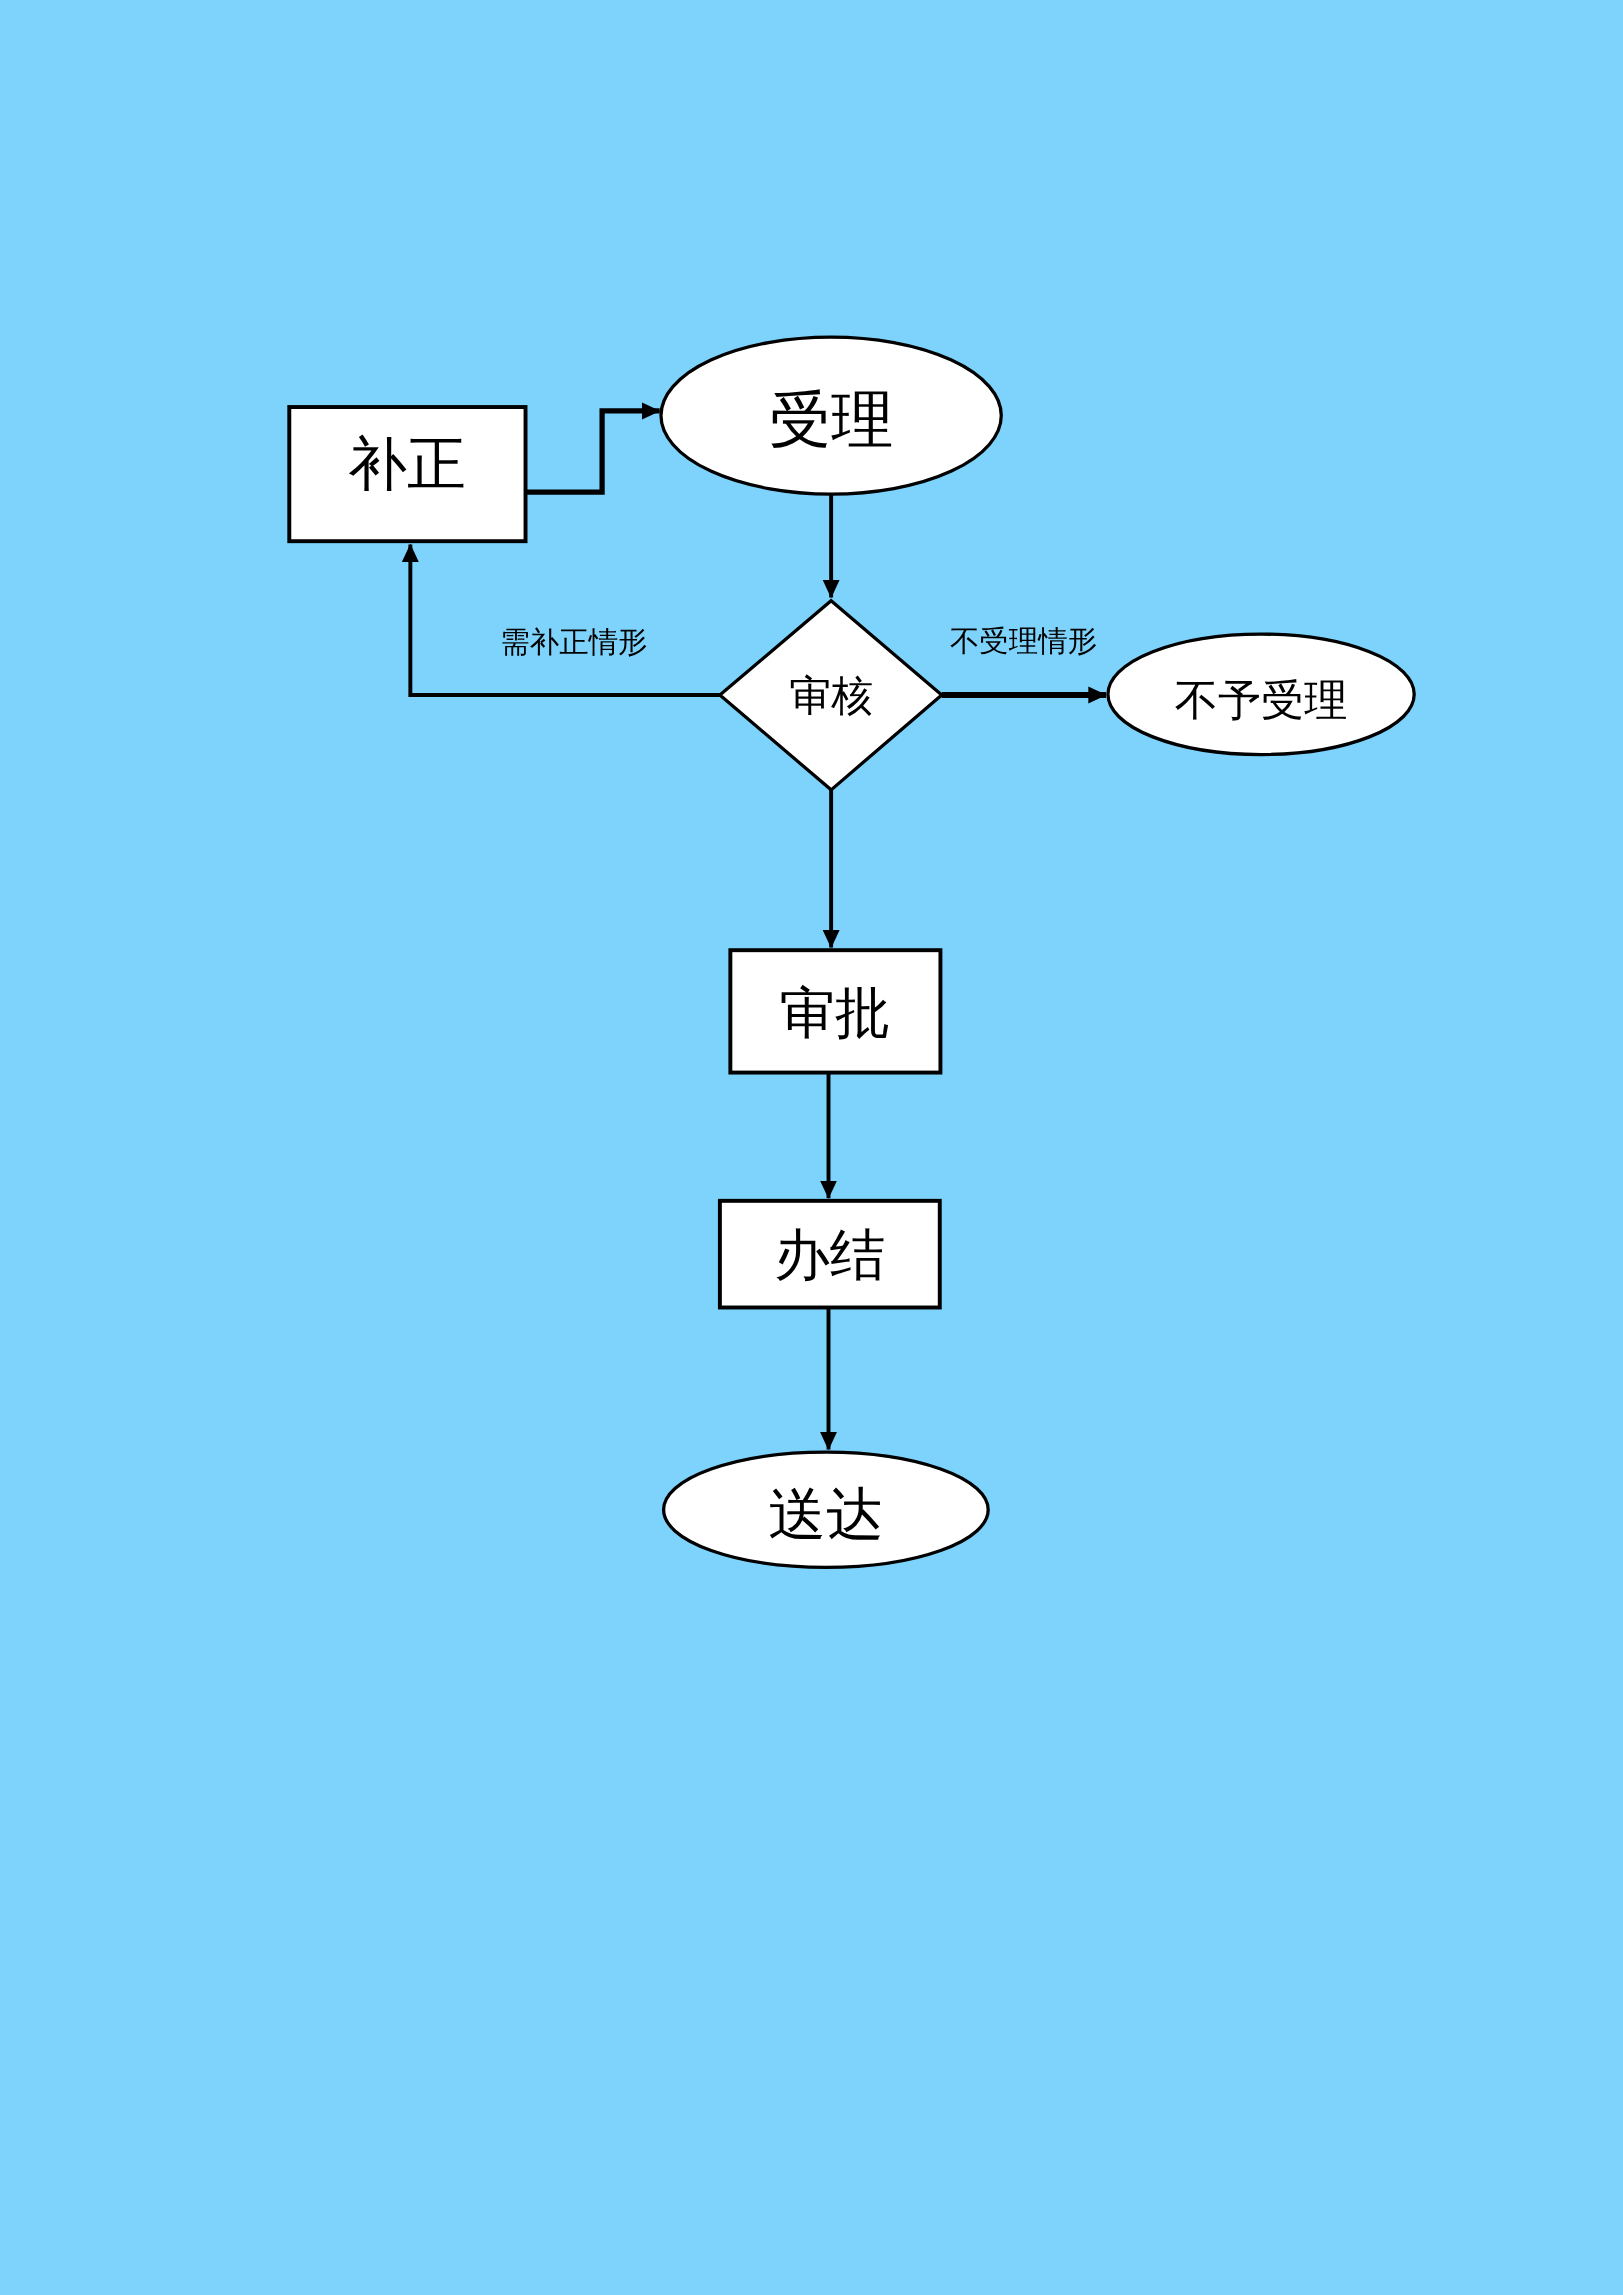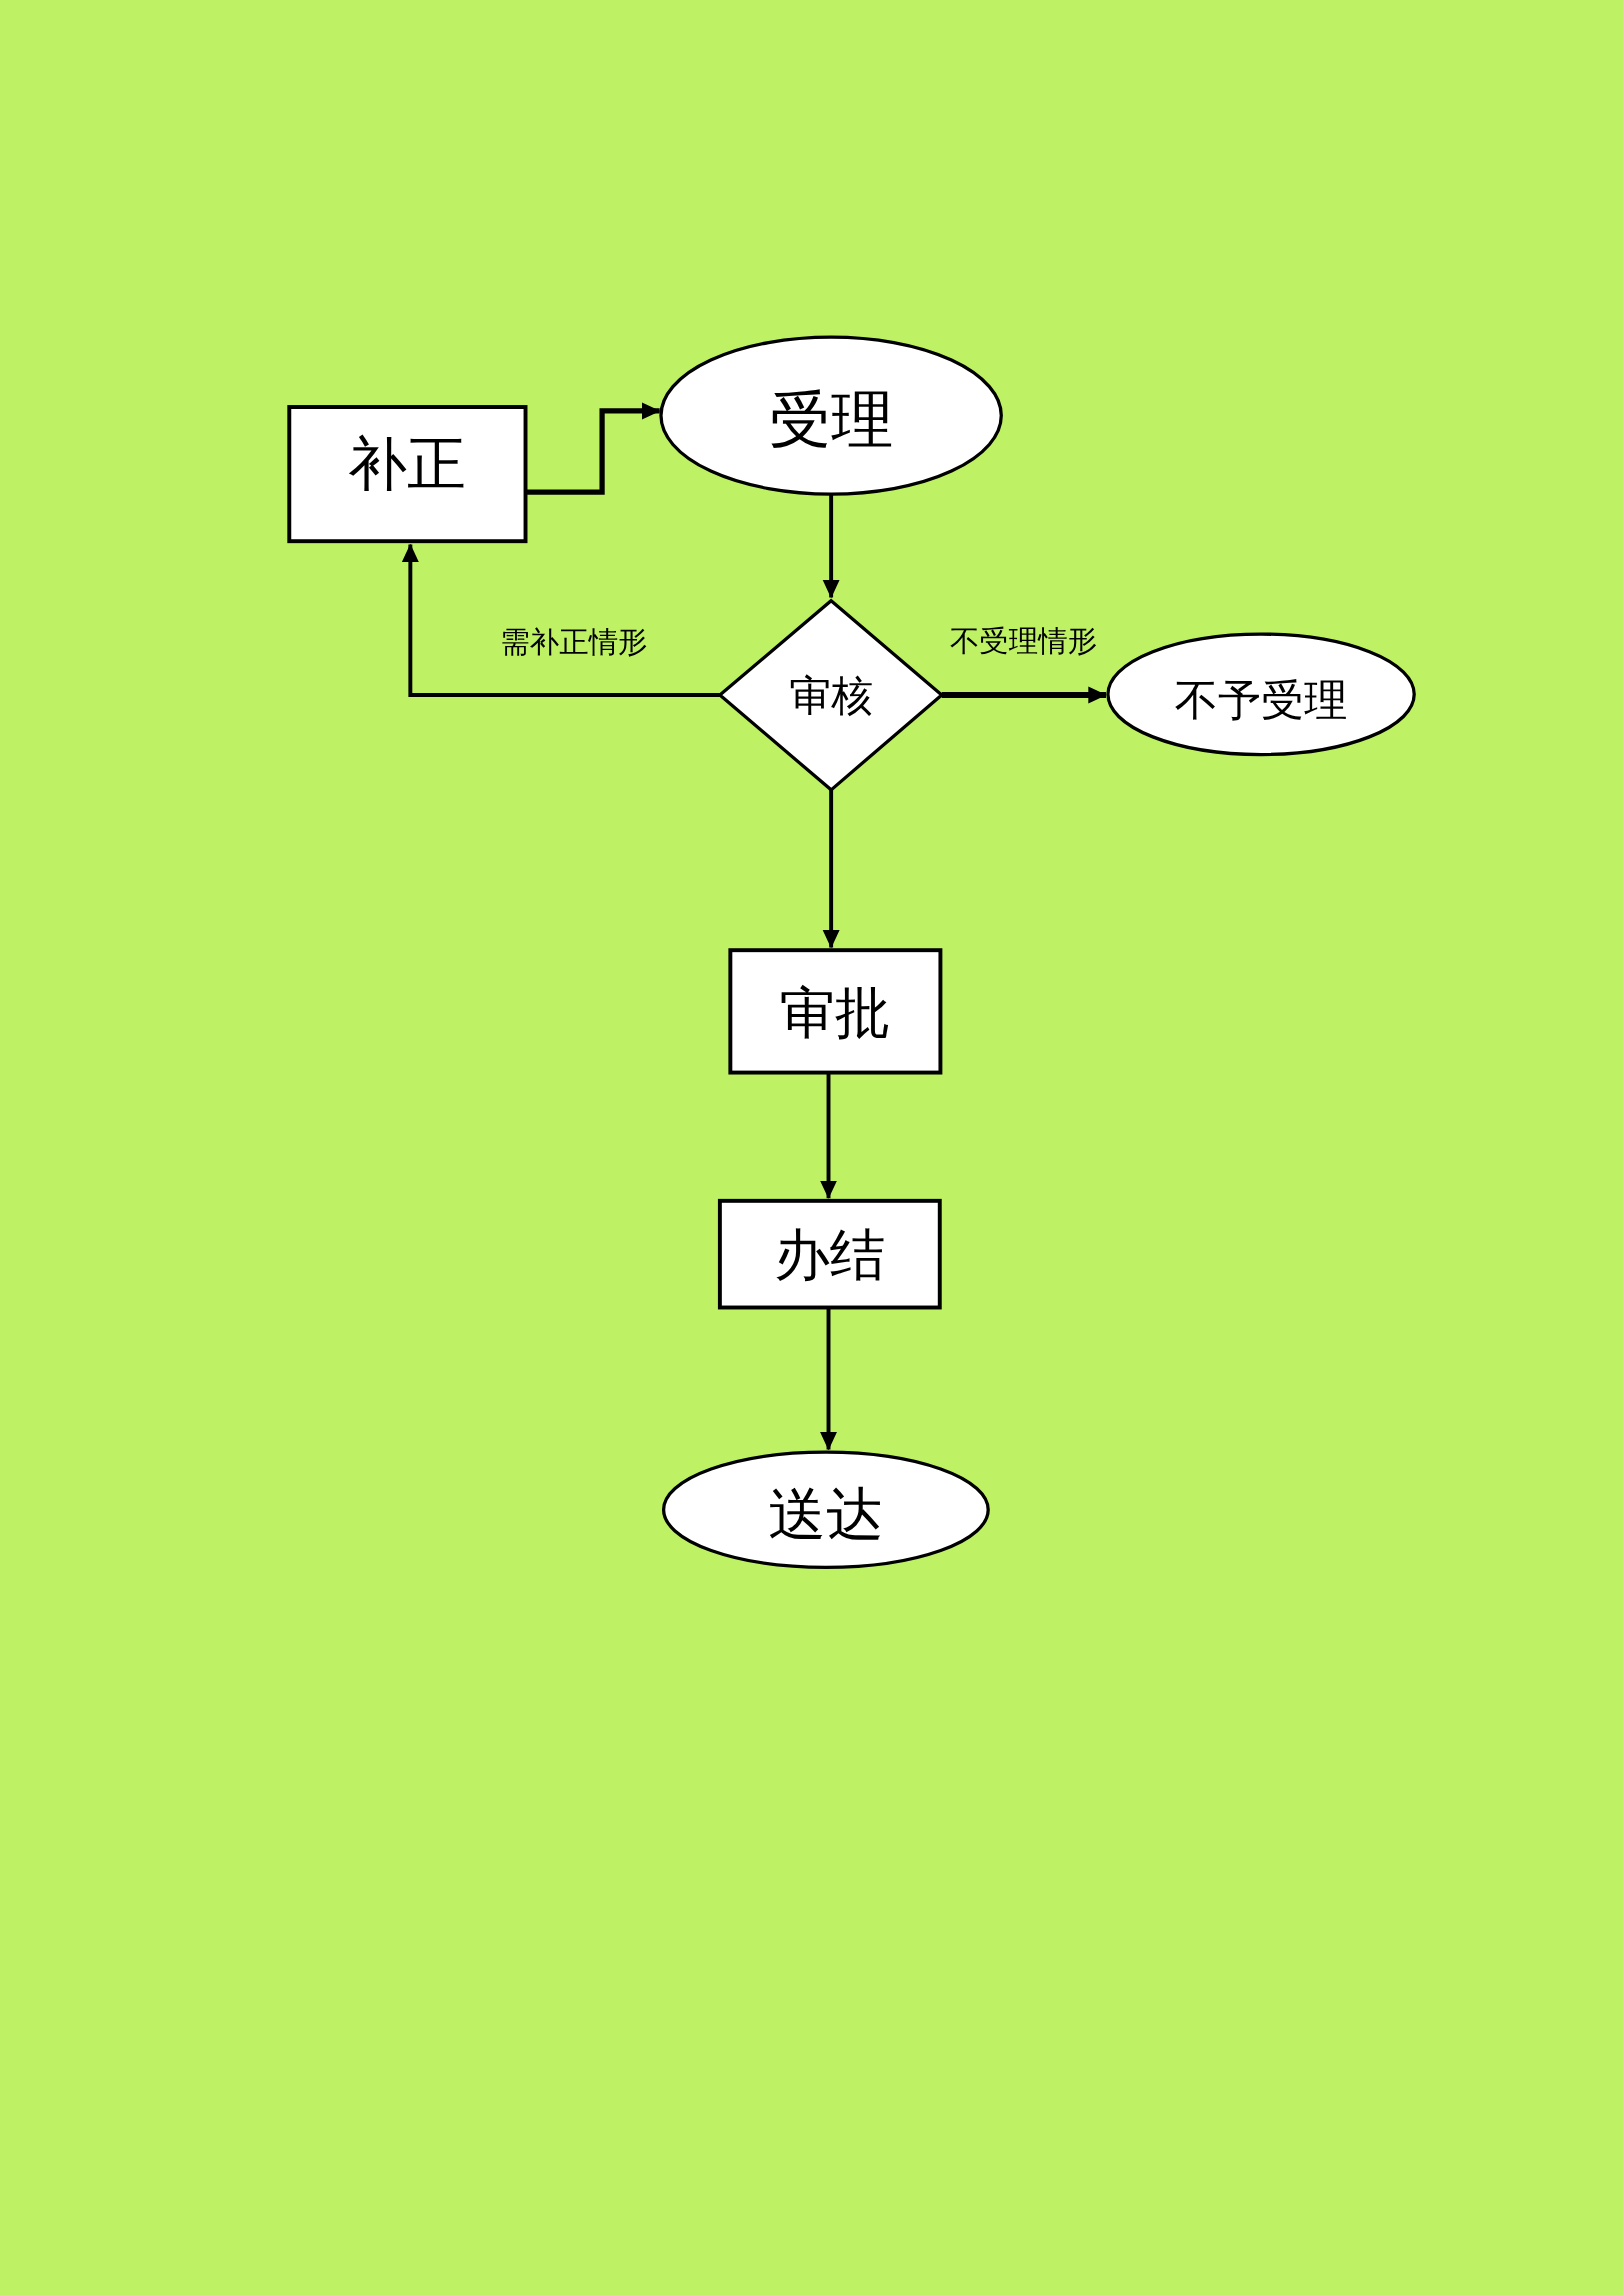--- a/index.html
+++ b/index.html
@@ -4,21 +4,21 @@
 <style>
   html, body {
     margin: 0;
     padding: 0;
     background: #ffffff;
   }
   #page {
     position: relative;
     width: 1623px;
     height: 2295px;
-    background: #bef264;
+    background: #7dd3fc;
     overflow: hidden;
   }
   svg {
     display: block;
   }
   .shape {
     fill: #ffffff;
     stroke: #000000;
   }
   .edge {

